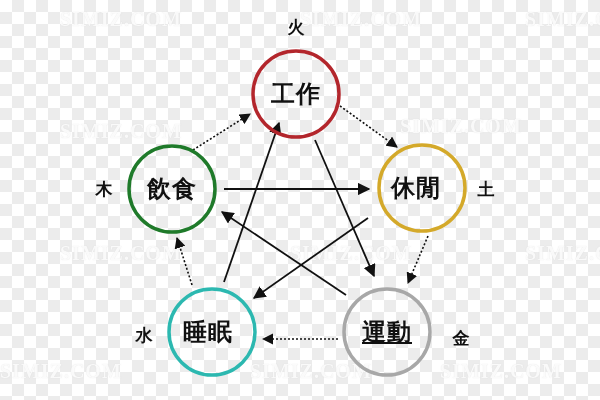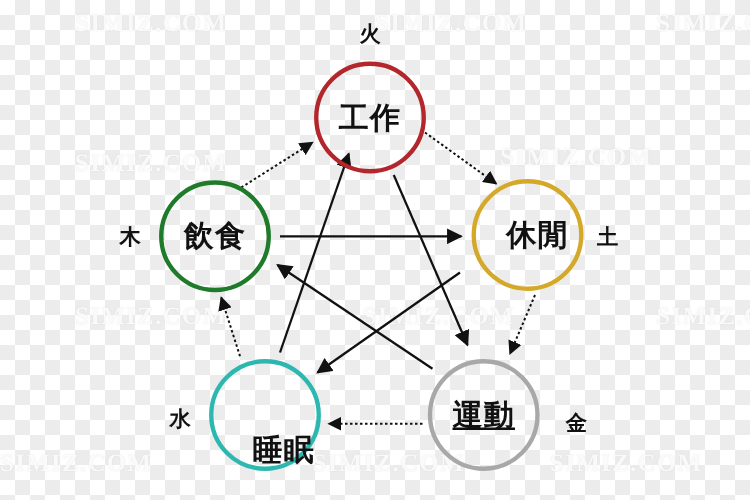--- a/index.html
+++ b/index.html
@@ -100,27 +100,27 @@
       <circle cx="422" cy="188" r="43" fill="none" stroke="#d4a92a" stroke-width="3.5"></circle>
       <circle cx="387" cy="332" r="43" fill="none" stroke="#a8a8a8" stroke-width="3.5"></circle>
       <circle cx="212" cy="332" r="43" fill="none" stroke="#2cb8b0" stroke-width="3.5"></circle>
       <circle cx="172" cy="189" r="43" fill="none" stroke="#1f7a2a" stroke-width="3.5"></circle>
     </g>
 </svg>
 
 <div class="node-label" style="left: 252px; top: 50px;">
   <span>工作</span>
 </div>
-<div class="node-label" style="left: 386px; top: 144px;">
+<div class="node-label" style="left: 372px; top: 144px;">
   <span>休閒</span>
 </div>
 <div class="node-label" style="left: 343px; top: 288px; text-decoration: underline;">
   <span>運動</span>
 </div>
-<div class="node-label" style="left: 183px; top: 288px; align-items: flex-end;">
+<div class="node-label" style="left: 164px; top: 288px;">
   <span>睡眠</span>
 </div>
 <div class="node-label" style="left: 128px; top: 145px;">
   <span>飲食</span>
 </div>
 
 <div class="element-label" style="left: 284px; top: 16px;">火</div>
 <div class="element-label" style="left: 474px; top: 178px;">土</div>
 <div class="element-label" style="left: 449px; top: 327px;">金</div>
 <div class="element-label" style="left: 132px; top: 324px;">水</div>

